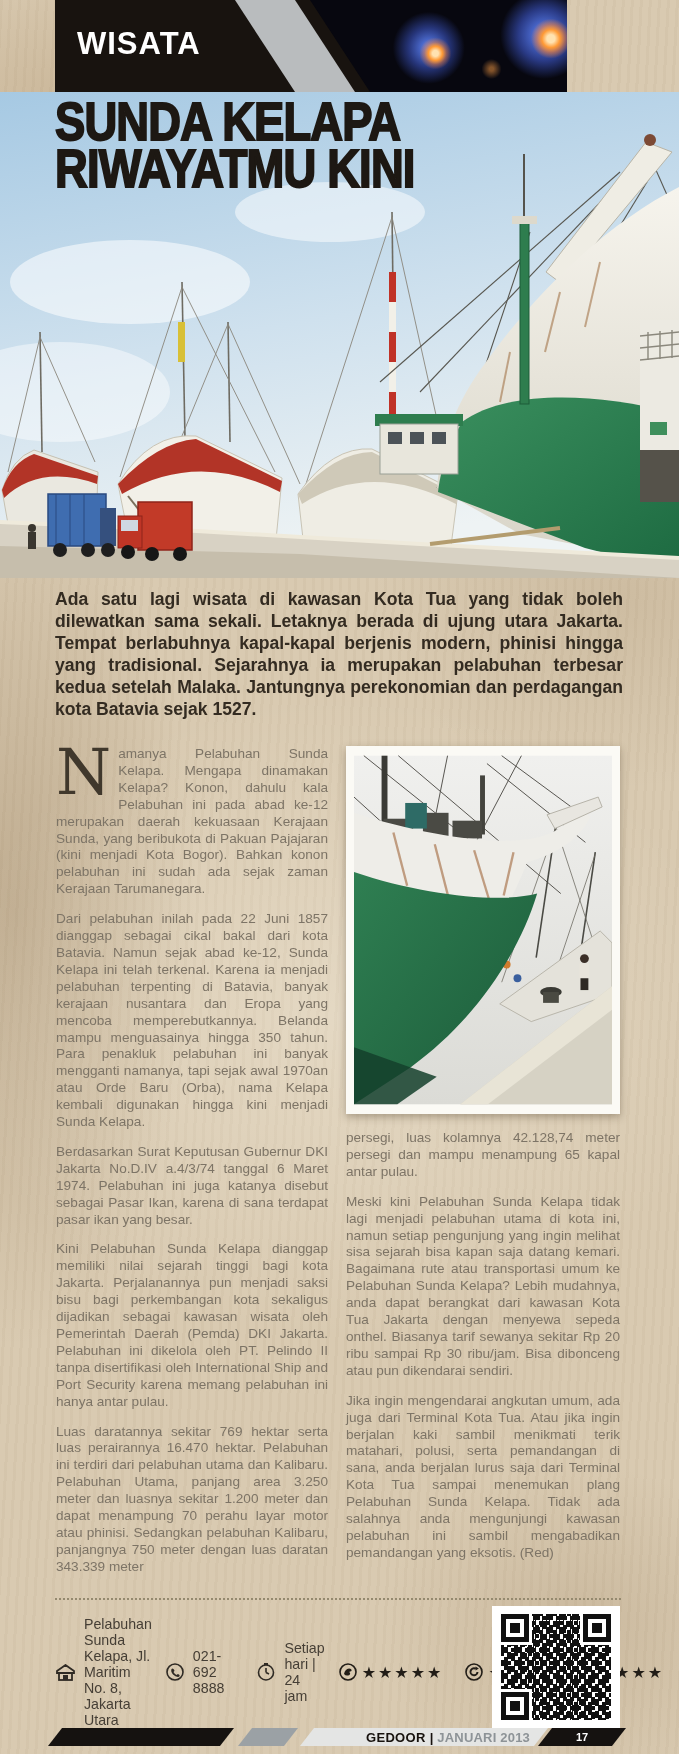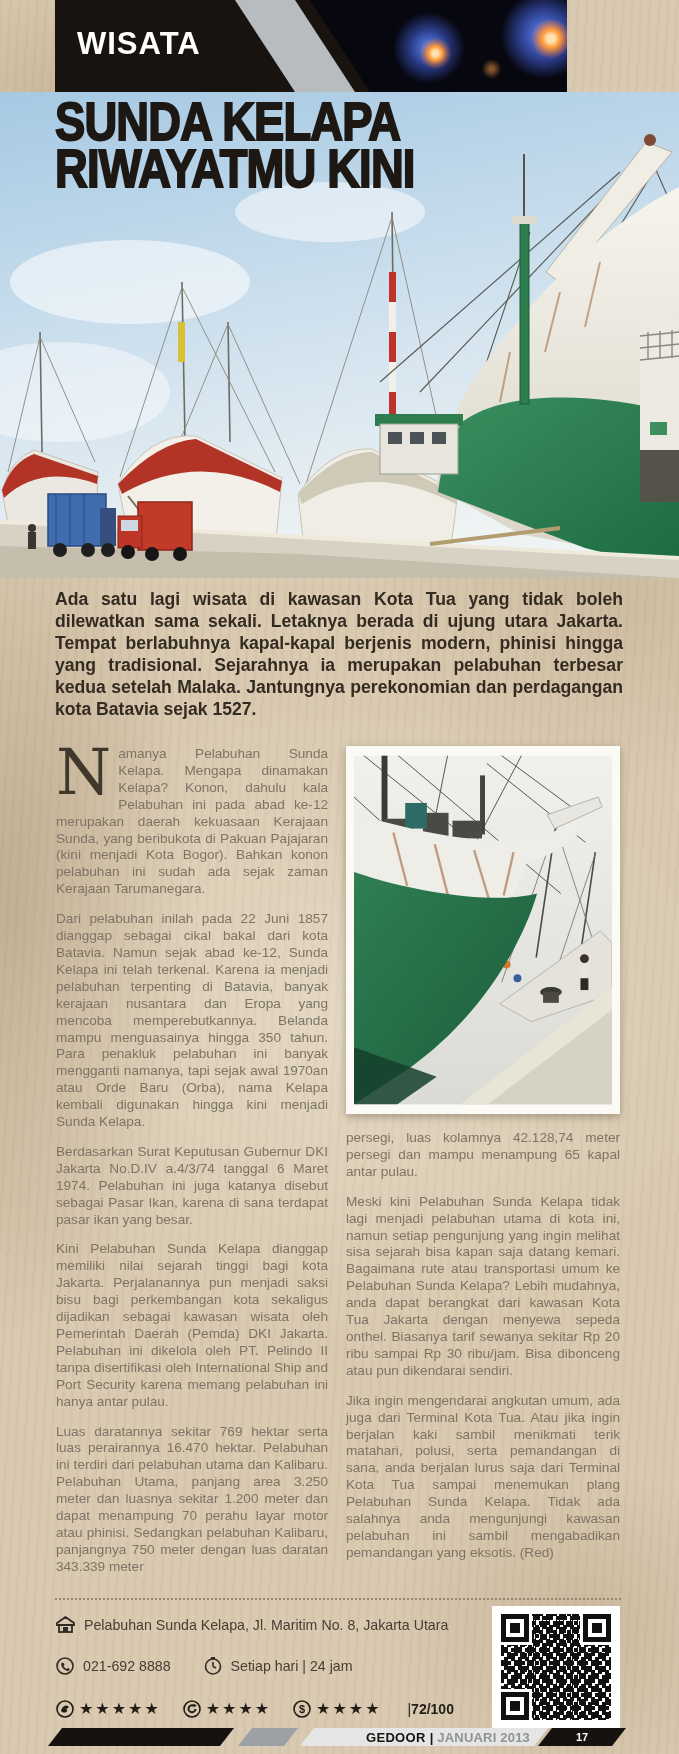--- a/index.html
+++ b/index.html
@@ -43,21 +43,21 @@
   .col{position:absolute;top:746px;}
   .col.leftc{left:56px;width:272px;}
   .col.rightc{left:346px;width:274px;}
   .para{margin:0 0 13px 0;font-size:13.6px;line-height:16.9px;color:#7d7466;text-align:justify;}
   .dropcap{float:left;font-family:"DejaVu Serif",serif;font-size:63px;line-height:50px;
     padding:2px 7px 0 0;color:#40382c;}
   .photo-frame{width:258px;background:#fbfaf5;padding:8px;box-shadow:0 3px 8px rgba(60,45,25,.35);margin:0 0 16px 0;}
   .photo-frame svg{display:block;}
   
   .dotted{position:absolute;left:55px;top:1598px;width:566px;border-top:2px dotted #94896f;}
-  .contact{position:absolute;left:56px;top:1616px;width:430px;display:flex;flex-direction:column;gap:24px;
+  .contact{position:absolute;left:56px;top:1616px;width:430px;display:flex;flex-direction:row;gap:14px;
     color:#453e35;font-size:14.2px;}
   .c-row{display:flex;align-items:center;gap:9px;}
   .c-row svg{flex:0 0 auto;}
   .hours-group{margin-left:24px;display:flex;align-items:center;gap:9px;}
   .ratings{gap:0;}
   .rgroup{display:flex;align-items:center;gap:5px;margin-right:22px;}
   .stars{font-size:16px;letter-spacing:2px;color:#221d17;font-family:"DejaVu Sans",sans-serif;}
   .score{font-size:14px;color:#221d17;margin-left:4px;}
   .score b{}
   

